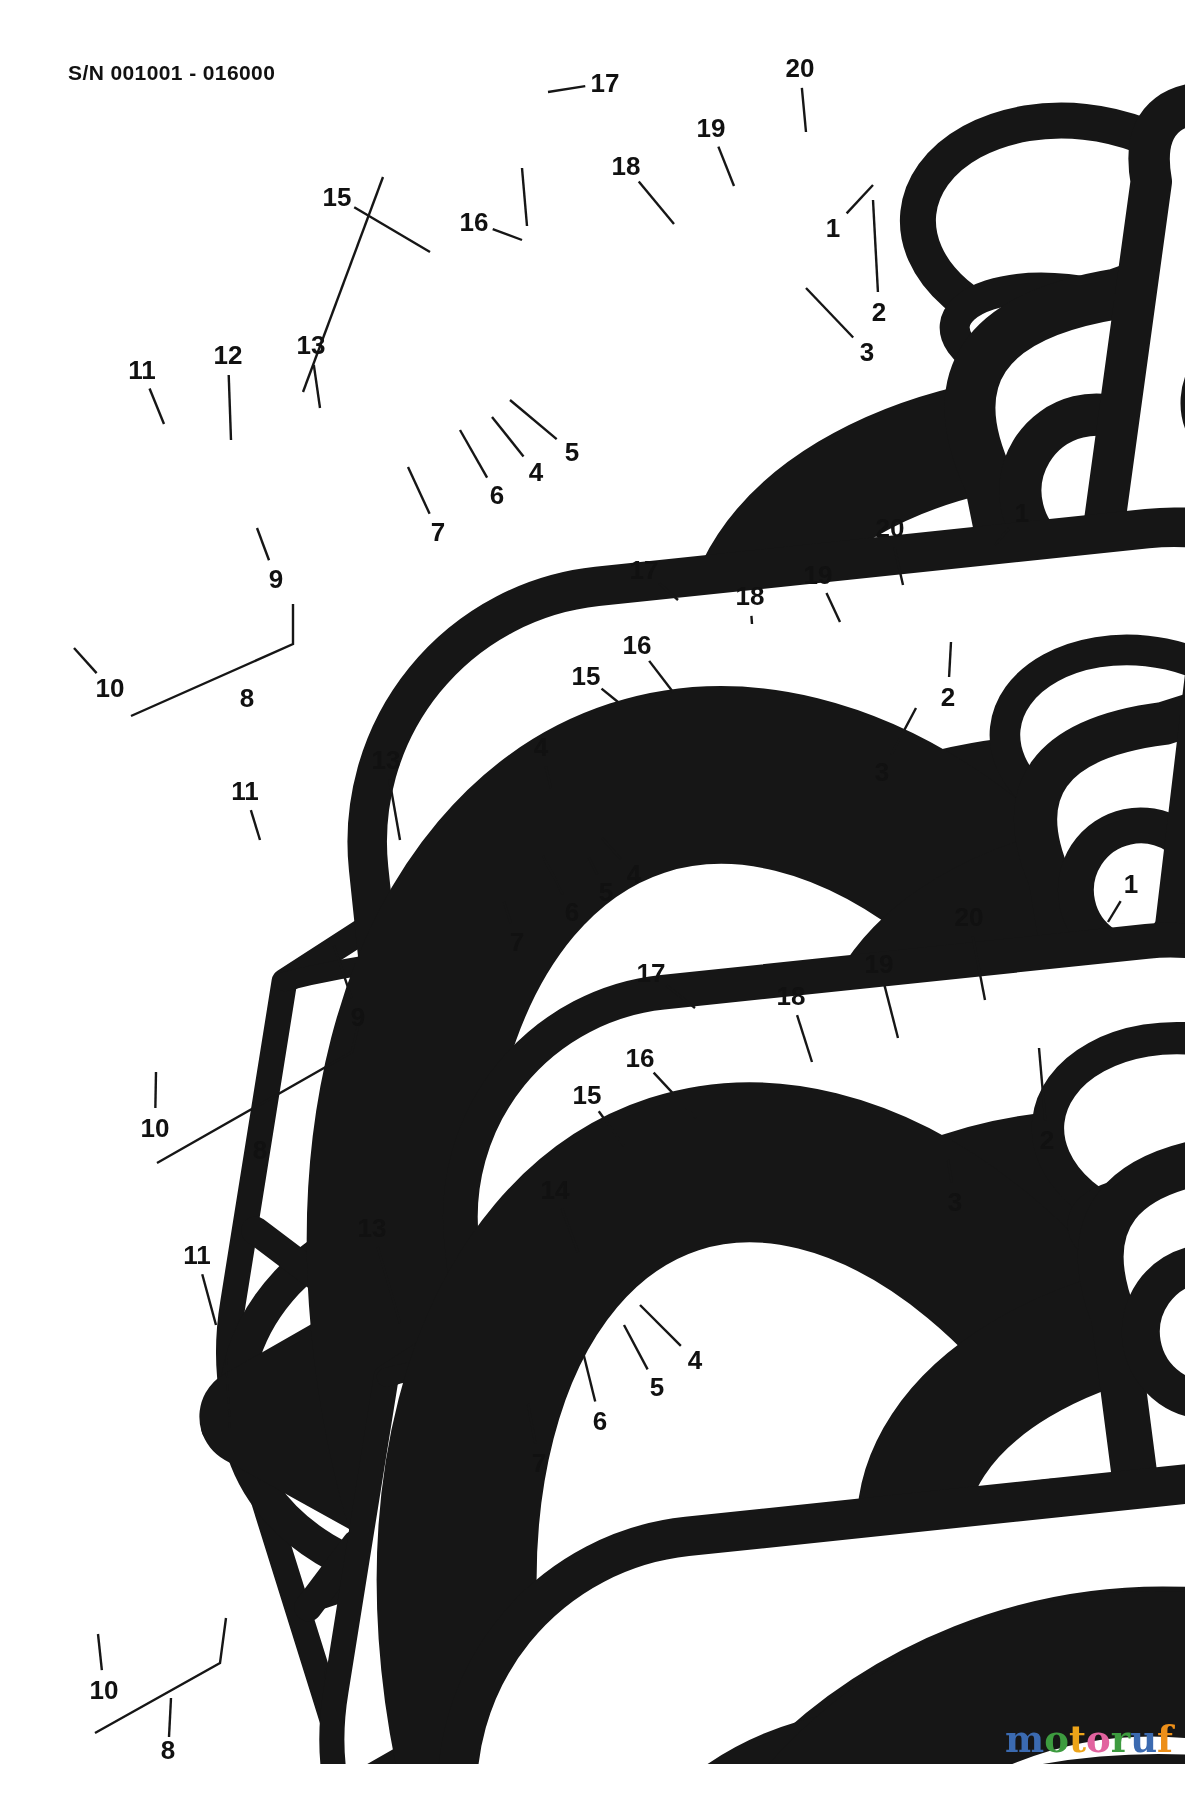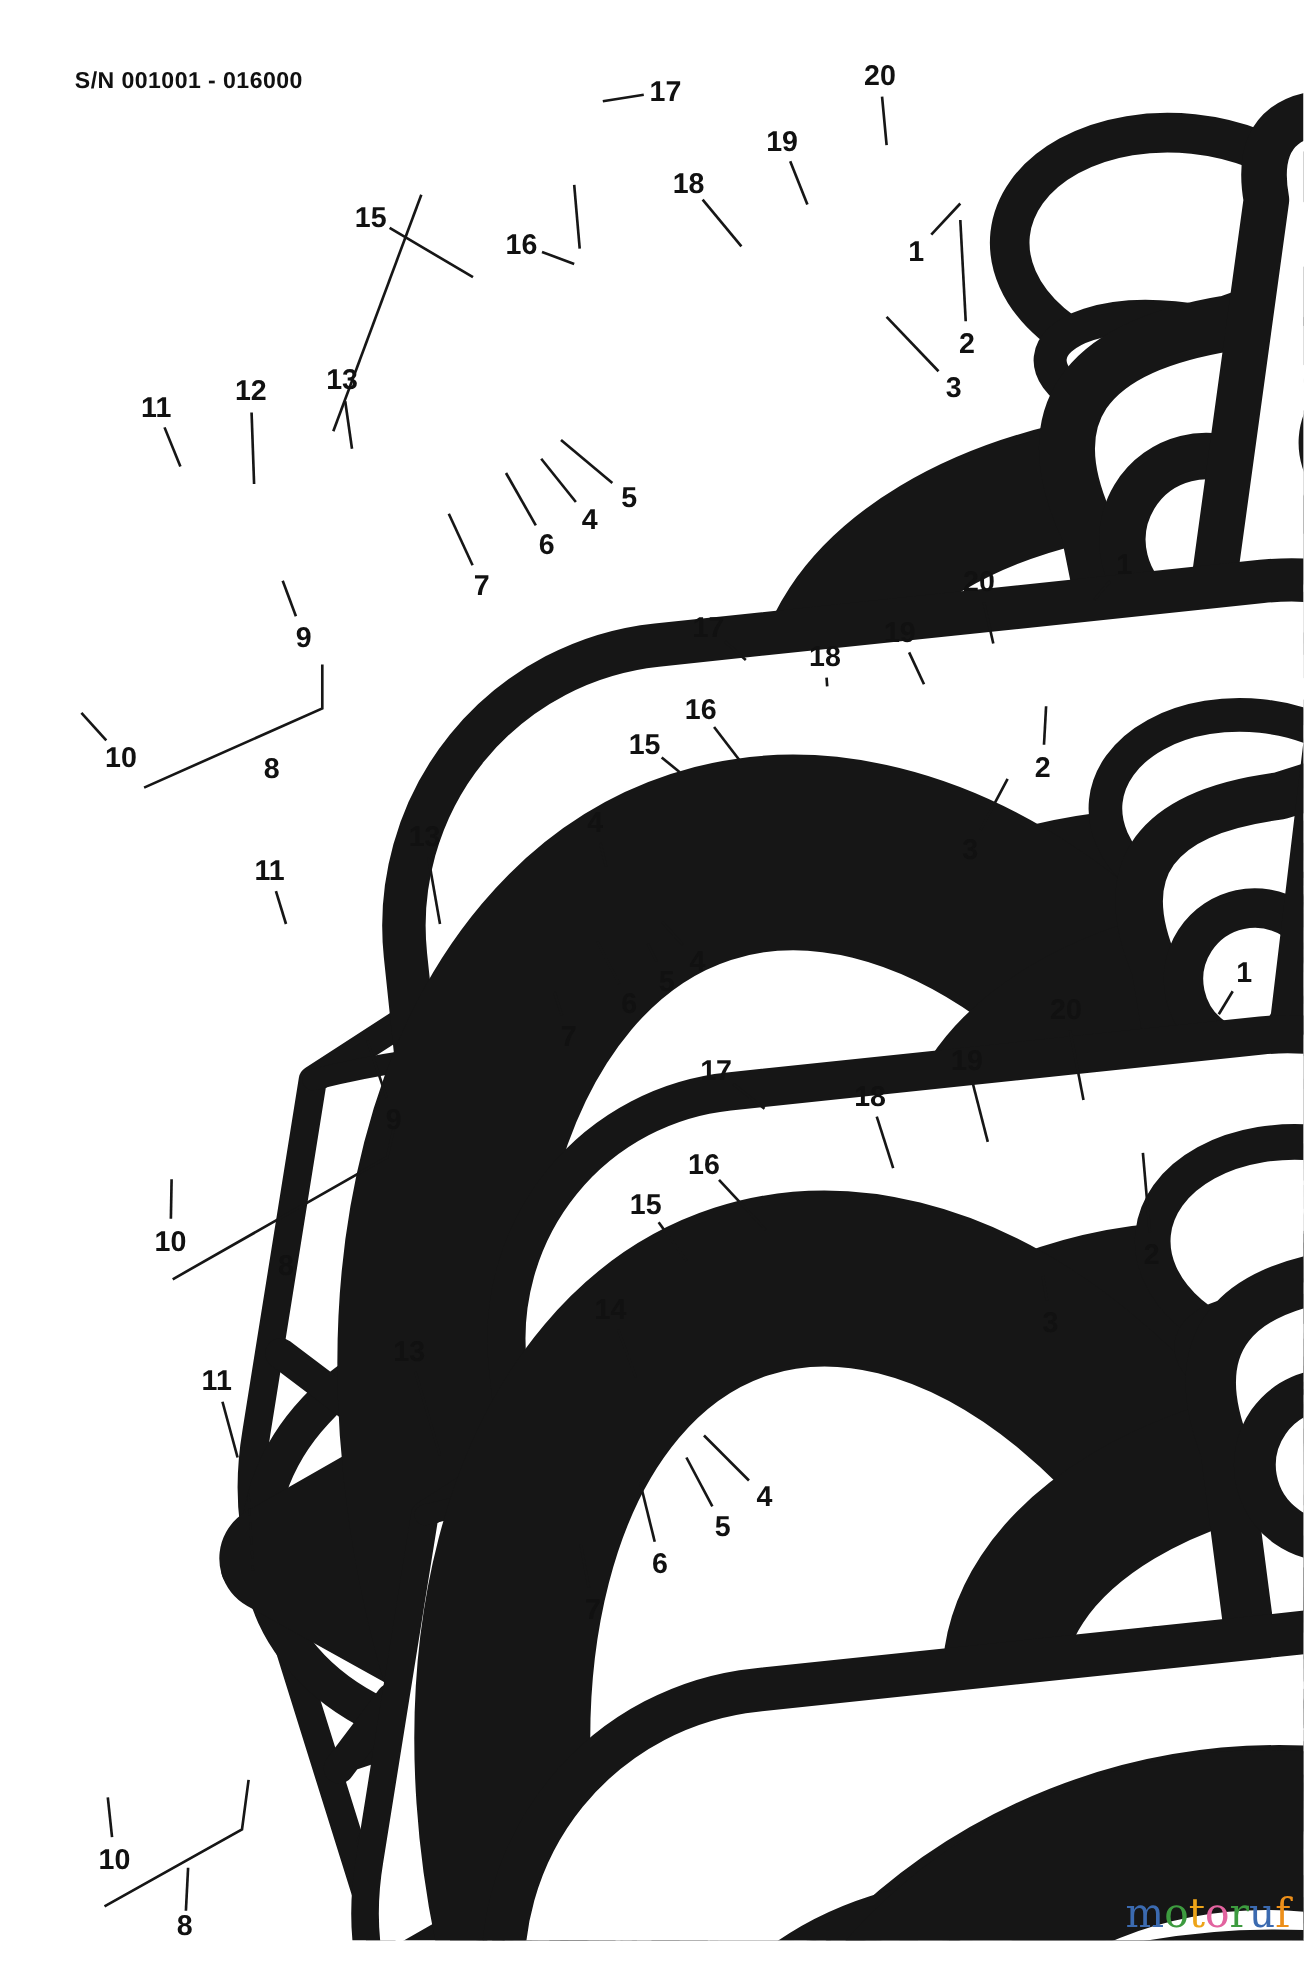--- a/index.html
+++ b/index.html
@@ -7,21 +7,21 @@
         font-family:"Liberation Sans",sans-serif;overflow:hidden;}
   #diagram{position:absolute;left:0;top:0;}
   .part{fill:#ffffff;stroke:#161616;stroke-linejoin:round;stroke-linecap:round;}
   .leader{stroke:#161616;stroke-width:2.4;fill:none;}
   .leader.dashed{stroke-dasharray:7 6;stroke-width:2;}
   .callout{font-family:"Liberation Sans",sans-serif;font-weight:bold;font-size:26px;
            fill:#111;text-anchor:middle;}
   .sn-title{font-family:"Liberation Sans",sans-serif;font-weight:bold;font-size:21px;
             fill:#111;letter-spacing:.4px;}
   .watermark{position:absolute;right:12px;bottom:6px;
-             font-family:"DejaVu Serif",serif;font-size:37px;font-weight:400;line-height:1;}
+             font-family:"DejaVu Serif",serif;font-size:37px;font-weight:700;line-height:1;}
   .watermark .letters span{display:inline-block;}
   .watermark .de{font-size:19px;color:#8b8b8b;font-weight:600;}
 </style>
 </head>
 <body>
 
 <div class="page">
 <svg id="diagram" width="1185" height="1800" viewBox="0 0 1185 1800" xmlns="http://www.w3.org/2000/svg">
   <defs>
     <symbol id="s-cover" viewBox="0 0 170 210" overflow="visible">

